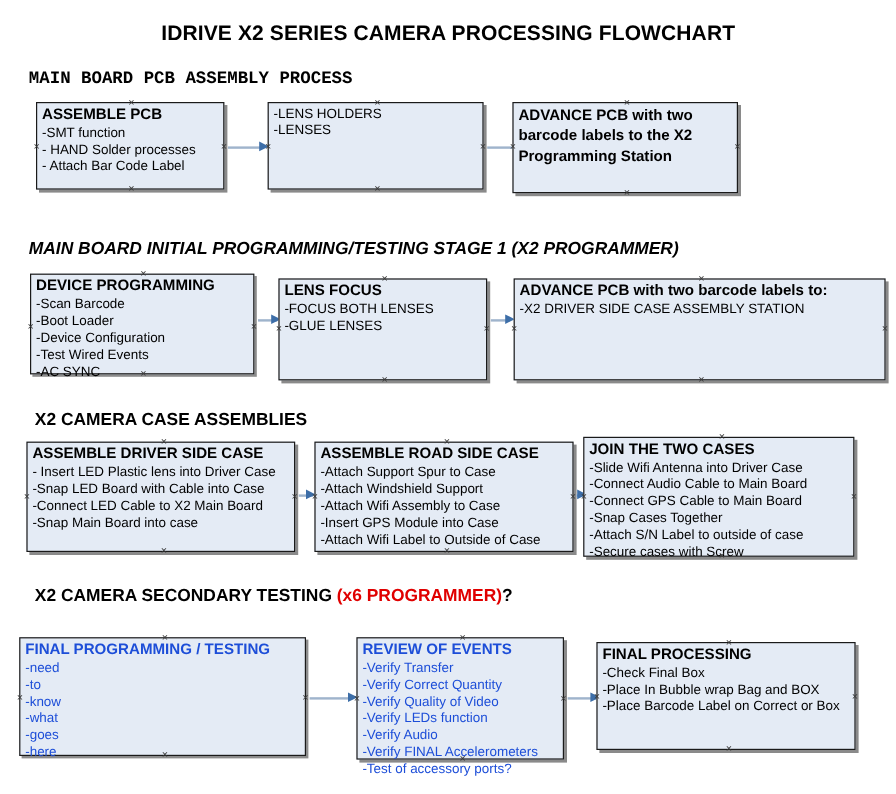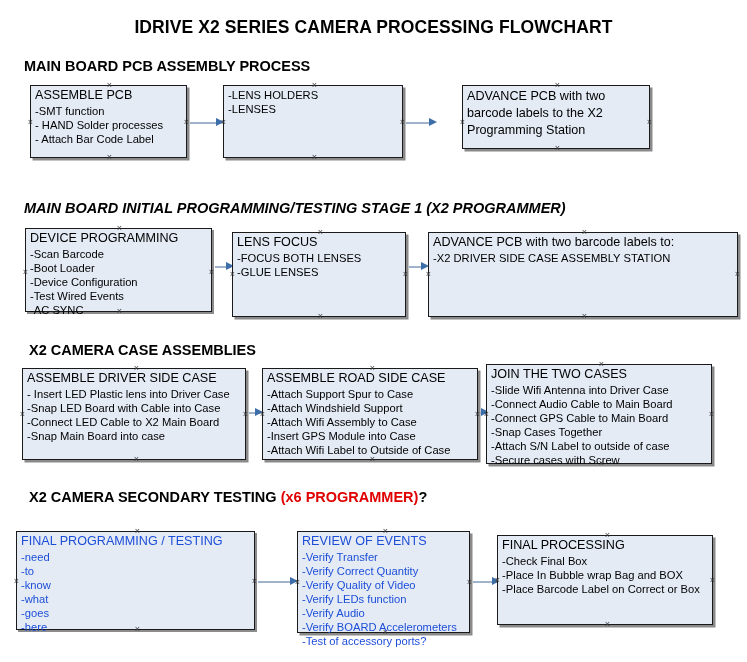--- a/index.html
+++ b/index.html
@@ -55,21 +55,21 @@
     box-shadow: 2.5px 2.5px 0 0 #8a8a8a;
   }
   .box-inner {
     position: absolute;
     left: 4px;
     top: 2px;
     right: 2px;
   }
   .box-title {
     font-size: 12.6px;
-    font-weight: normal;
+    font-weight: bold;
     line-height: 15px;
     white-space: nowrap;
     margin-bottom: 1px;
   }
   .box-line {
     font-size: 11.2px;
     line-height: 14px;
     white-space: nowrap;
   }
   .red-text .box-title,
@@ -103,21 +103,21 @@
   }
   .hx::before { content: "\00D7"; }
 </style>
 </head>
 <body>
 
 <div id="canvas">
 
   <div class="doc-title">IDRIVE X2  SERIES CAMERA PROCESSING FLOWCHART</div>
 
-  <div class="section-head" style="left:24px; top:58px;">
+  <div class="section-head" style="left:24px; top:58px;font-family:Liberation Mono, monospace;">
     <span>MAIN BOARD PCB ASSEMBLY PROCESS</span>
   </div>
 
   <div class="box grayshadow" style="left:30px; top:85px; width:157px; height:73px;">
     <div class="box-inner">
       <div class="box-title">ASSEMBLE PCB</div>
       <div class="box-line">-SMT function</div>
       <div class="box-line">- HAND Solder processes</div>
       <div class="box-line">- Attach Bar Code Label</div>
     </div>
@@ -137,21 +137,21 @@
     </div>
     <span class="hx" style="left:87px; top:-4px;"></span>
     <span class="hx" style="left:87px; bottom:-4px;"></span>
     <span class="hx" style="left:-4px; top:33px;"></span>
     <span class="hx" style="right:-4px; top:33px;"></span>
   </div>
 
   <div class="conn" style="left:406px; top:122px; width:25px;"></div>
   <div class="arrowhead" style="left:429px; top:118px;"></div>
 
-  <div class="box grayshadow" style="left:462px; top:85px; width:188px; height:64px;">
+  <div class="box grayshadow" style="left:427px; top:85px; width:188px; height:76px;">
     <div class="box-inner" style="right:6px;">
       <div class="box-title wrapped">ADVANCE PCB with two barcode labels to the  X2 Programming Station</div>
     </div>
     <span class="hx" style="left:91px; top:-4px;"></span>
     <span class="hx" style="left:91px; bottom:-4px;"></span>
     <span class="hx" style="left:-4px; top:33px;"></span>
     <span class="hx" style="right:-4px; top:33px;"></span>
   </div>
 
   <div class="section-head" style="left:24px; top:200px;font-style:italic;">
@@ -281,21 +281,21 @@
   <div class="arrowhead" style="left:290px; top:577px;"></div>
 
   <div class="box grayshadow red-text" style="left:297px; top:531px; width:173px; height:102px;">
     <div class="box-inner">
       <div class="box-title">REVIEW OF EVENTS</div>
       <div class="box-line">-Verify Transfer</div>
       <div class="box-line">-Verify Correct Quantity</div>
       <div class="box-line">-Verify Quality of Video</div>
       <div class="box-line">-Verify LEDs function</div>
       <div class="box-line">-Verify Audio</div>
-      <div class="box-line">-Verify BOARD Accelerometers</div>
+      <div class="box-line">-Verify FINAL Accelerometers</div>
       <div class="box-line">-Test of accessory ports?</div>
     </div>
     <span class="hx" style="left:84px; top:-4px;"></span>
     <span class="hx" style="left:84px; bottom:-4px;"></span>
     <span class="hx" style="left:-4px; top:47px;"></span>
     <span class="hx" style="right:-4px; top:47px;"></span>
   </div>
 
   <div class="conn" style="left:473px; top:581px; width:24px;"></div>
   <div class="arrowhead" style="left:492px; top:577px;"></div>

